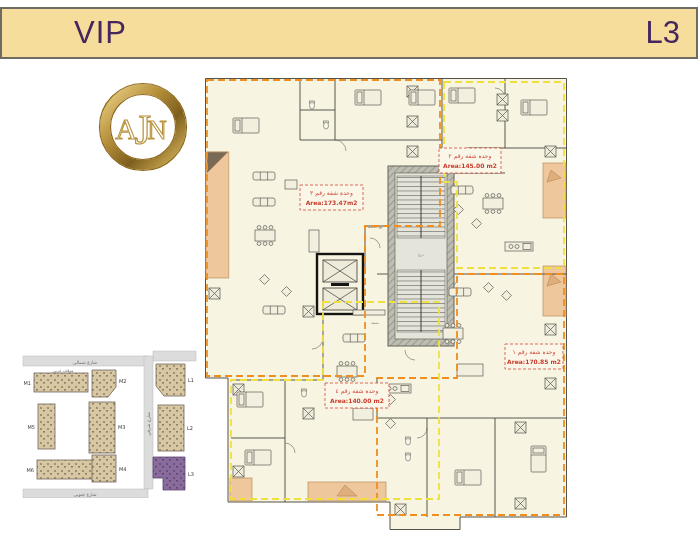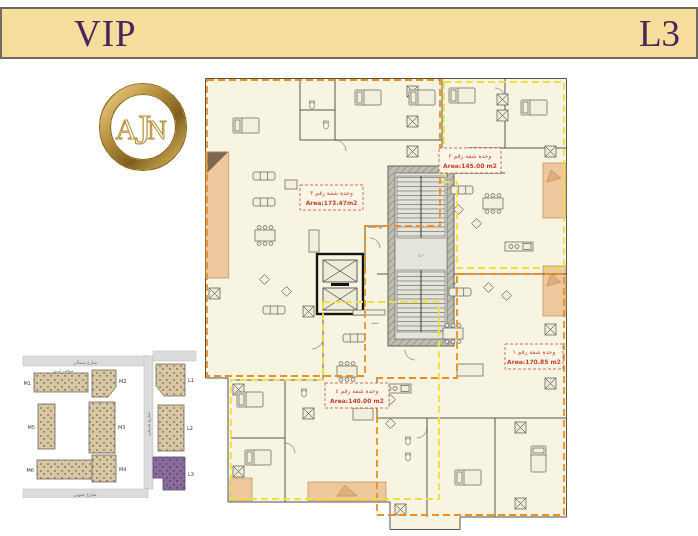--- a/index.html
+++ b/index.html
@@ -3,21 +3,21 @@
 <meta charset="utf-8">
 <style>
   html,body{margin:0;padding:0;}
   body{width:698px;height:536px;background:#ffffff;position:relative;overflow:hidden;
        font-family:"Liberation Sans",sans-serif;}
   .stage{position:absolute;inset:0;}
   
   .header{position:absolute;left:0;top:7px;width:694px;height:48px;
           background:#F6DD9B;border:2px solid #6F6B63;
           display:flex;align-items:center;justify-content:space-between;}
-  .header .ttl{font-family:Liberation Serif, serif;font-size:37px;color:#46265C;}
+  .header .ttl{font-family:Liberation Sans, sans-serif;font-size:31px;color:#46265C;}
   .header .left{margin-left:72px;letter-spacing:1px;}
   .header .right{margin-right:16px;}
   
   .logo-wrap{position:absolute;left:93px;top:80px;width:100px;height:100px;}
   .plan-wrap{position:absolute;left:205px;top:78px;width:362px;height:452px;}
   .key-wrap{position:absolute;left:18px;top:336px;width:180px;height:162px;}
   svg{display:block;}
   text{font-family:"DejaVu Sans",sans-serif;}
   .mono{font-family:"Liberation Serif",serif;}
 </style>

